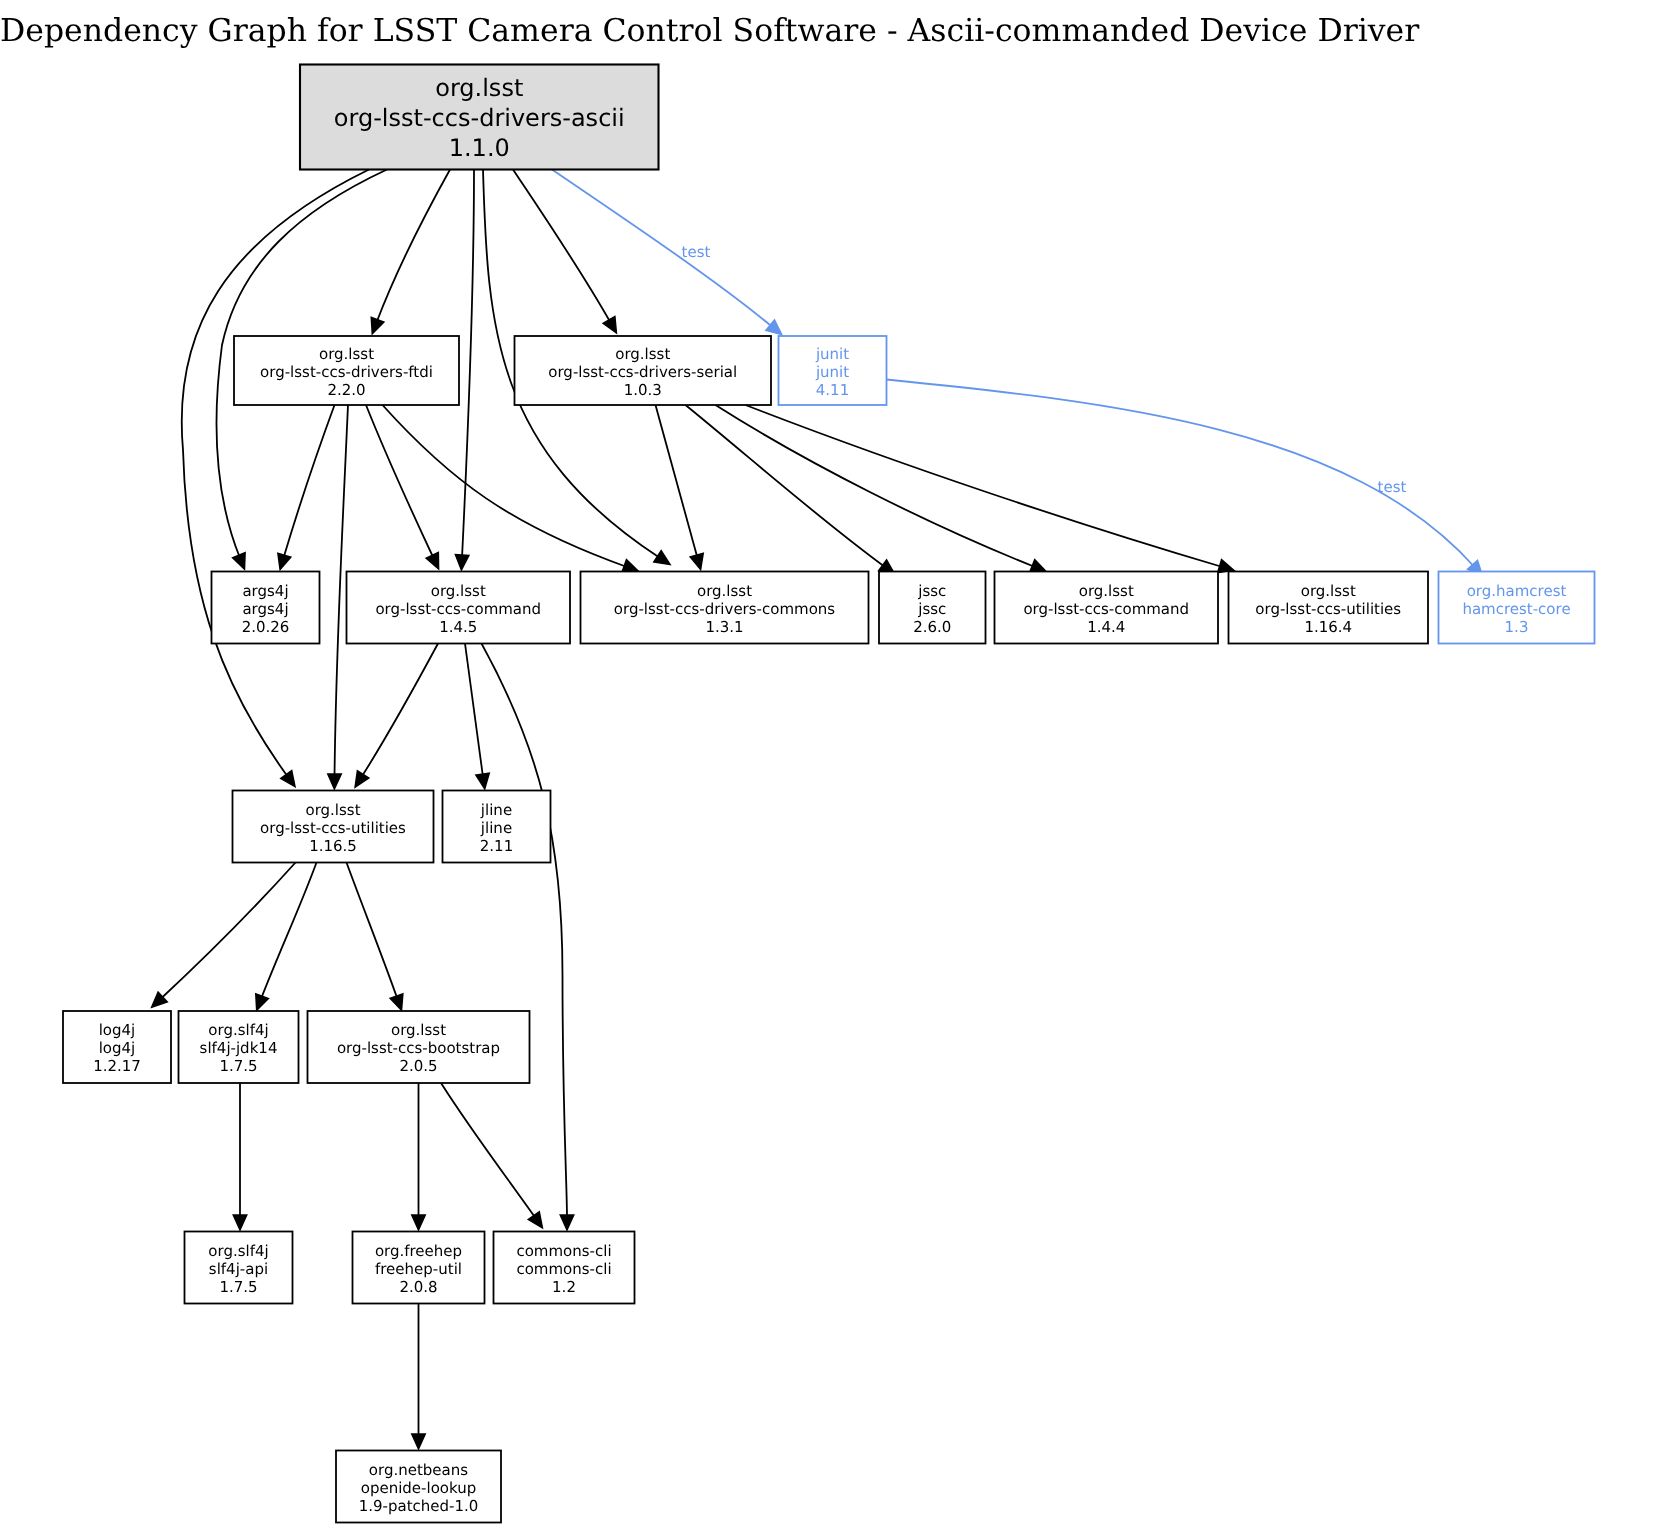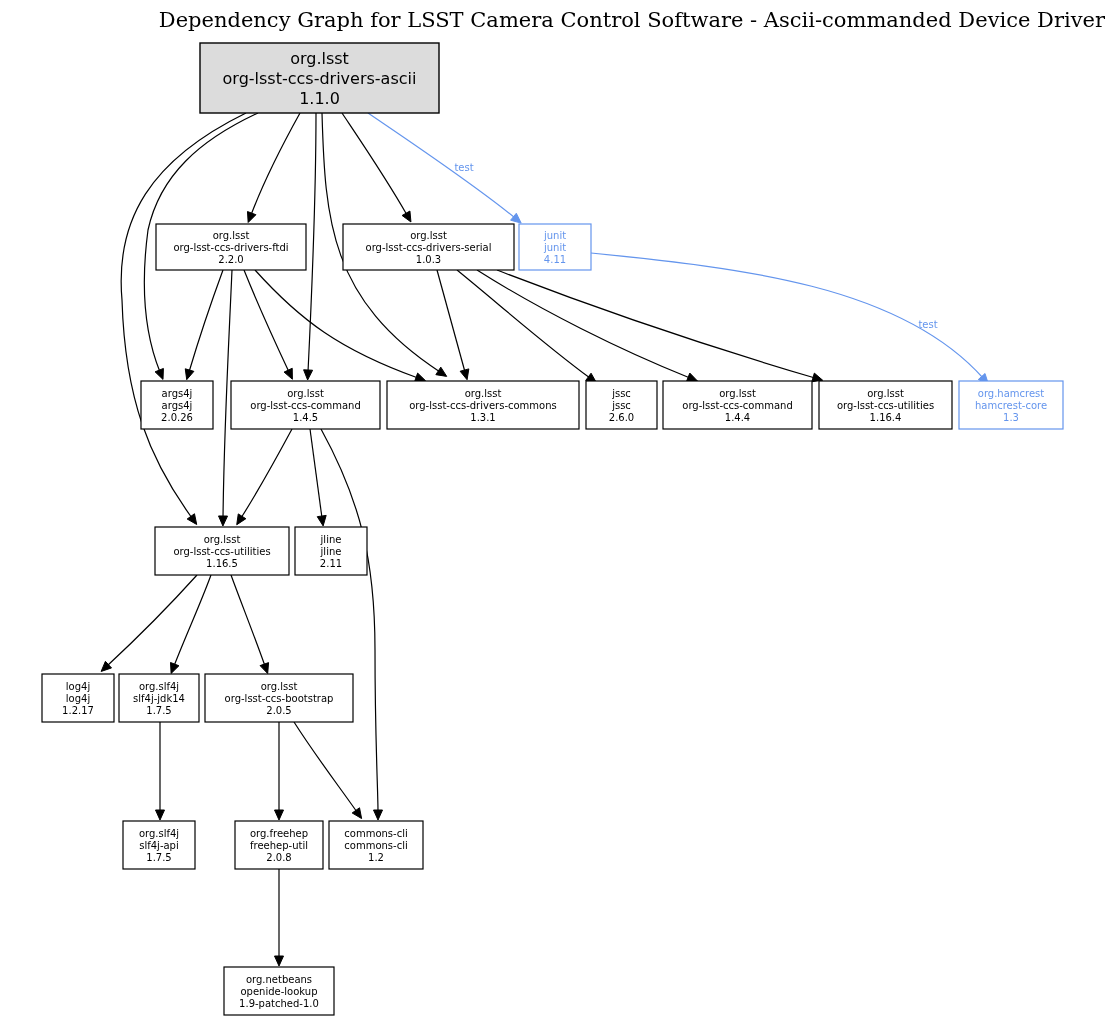--- a/index.html
+++ b/index.html
@@ -1,18 +1,18 @@
 <!DOCTYPE html>
 <html><head>
 <meta charset="utf-8">
 <style>
   html, body { margin: 0; padding: 0; background: #ffffff; }
   body { width: 1105px; height: 1021px; position: relative; overflow: hidden; }
   #graph-title {
-    position: absolute; left: 0; top: 8px; width: 1105px; text-align: right;
+    position: absolute; left: 0; top: 8px; width: 1105px; text-align: left;
     font-family: "DejaVu Serif", "Liberation Serif", serif; font-size: 21px; color: #000;
   }
   svg#graph { position: absolute; left: 0; top: 0; }
   .node-box { fill: #ffffff; stroke: #000; stroke-width: 1.2; }
   .node-box.root { fill: #dcdcdc; stroke-width: 1.4; }
   .node-box.test { stroke: #6495ed; }
   .node-text { font-family: "DejaVu Sans", sans-serif; font-size: 10px; fill: #000; text-anchor: middle; }
   .node-text.root { font-size: 16px; }
   .node-text.test { fill: #6495ed; }
   .edge { fill: none; stroke: #000; stroke-width: 1.2; }

